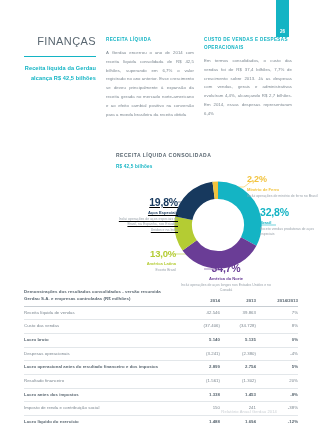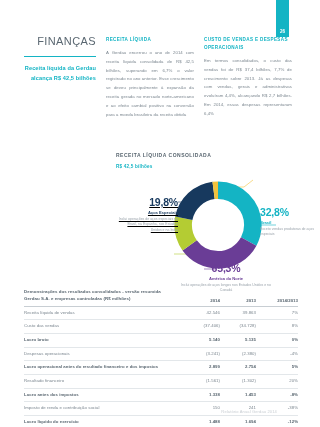--- a/index.html
+++ b/index.html
@@ -187,33 +187,43 @@
           <g transform="rotate(-90 21 21)">
             <circle cx="21" cy="21" r="15.9155" fill="transparent" stroke="#14b4c4" stroke-width="8" stroke-dasharray="32.8 67.2" stroke-dashoffset="0"></circle>
             <circle cx="21" cy="21" r="15.9155" fill="transparent" stroke="#6a3d96" stroke-width="8" stroke-dasharray="32.2 67.8" stroke-dashoffset="-32.8"></circle>
             <circle cx="21" cy="21" r="15.9155" fill="transparent" stroke="#b4cc33" stroke-width="8" stroke-dasharray="13 87" stroke-dashoffset="-65"></circle>
             <circle cx="21" cy="21" r="15.9155" fill="transparent" stroke="#17395e" stroke-width="8" stroke-dasharray="19.8 80.2" stroke-dashoffset="-78"></circle>
             <circle cx="21" cy="21" r="15.9155" fill="transparent" stroke="#f2c33d" stroke-width="8" stroke-dasharray="2.2 97.8" stroke-dashoffset="-97.8"></circle>
           </g>
         </svg>
       </div>
 
+      <div class="lab lab-right lab-iron">
+        <div class="pct">2,2%</div>
+        <div class="nm">Minério de Ferro</div>
+        <div class="ds">Inclui operações de minério de ferro no Brasil</div>
+      </div>
 
       <div class="lab lab-right lab-brasil">
         <div class="pct">32,8%</div>
         <div class="nm">Brasil</div>
         <div class="ds">Exceto vendas produtoras de aços especiais</div>
       </div>
 
       <div class="lab lab-na">
-        <div class="pct">65,3%</div>
+        <div class="pct">34,7%</div>
         <div class="nm">América do Norte</div>
         <div class="ds">Inclui operações de aços longos nos Estados Unidos e no Canadá</div>
       </div>
 
+      <div class="lab lab-left lab-lat">
+        <div class="pct">13,0%</div>
+        <div class="nm">América Latina</div>
+        <div class="ds">Exceto Brasil</div>
+      </div>
 
       <div class="lab lab-left lab-esp">
         <div class="pct">19,8%</div>
         <div class="nm">Aços Especiais</div>
         <div class="ds">Inclui operações de aços especiais no Brasil, na Espanha, nos Estados Unidos e na Índia</div>
       </div>
 
     </div>
   </div>
 

